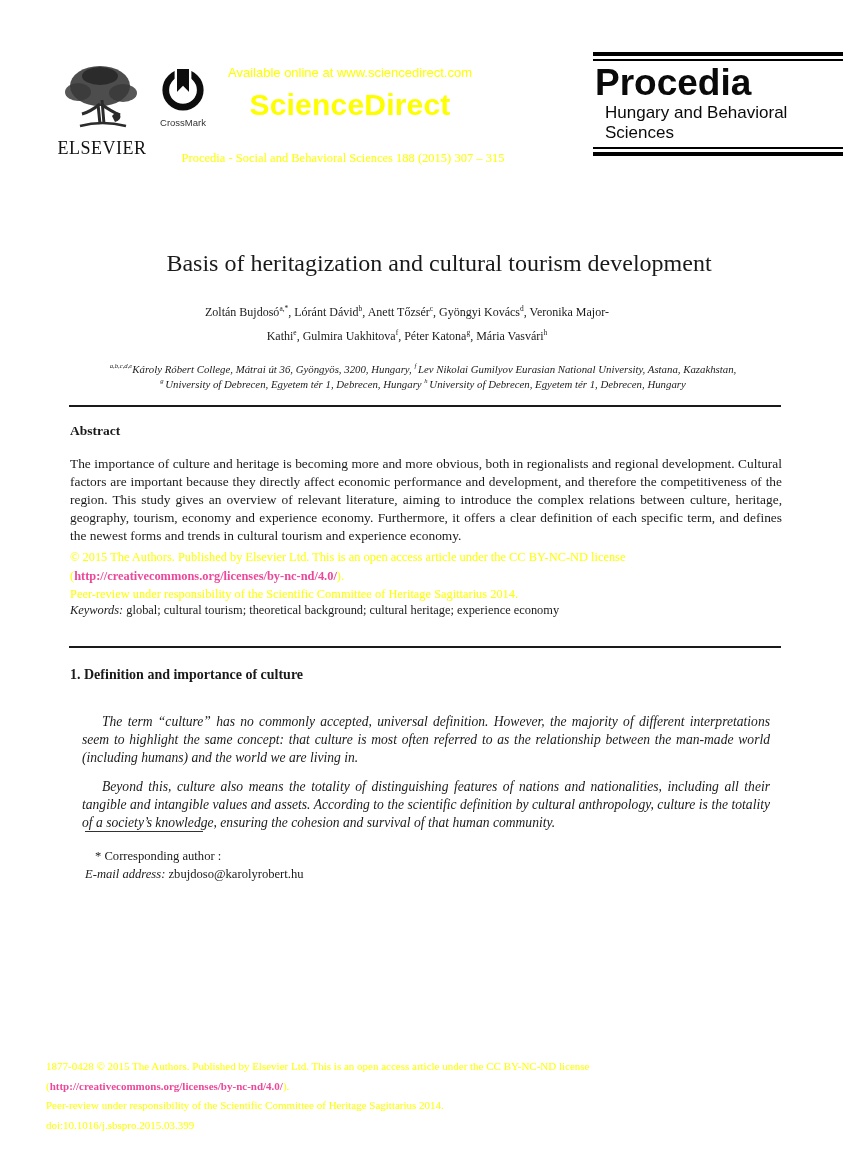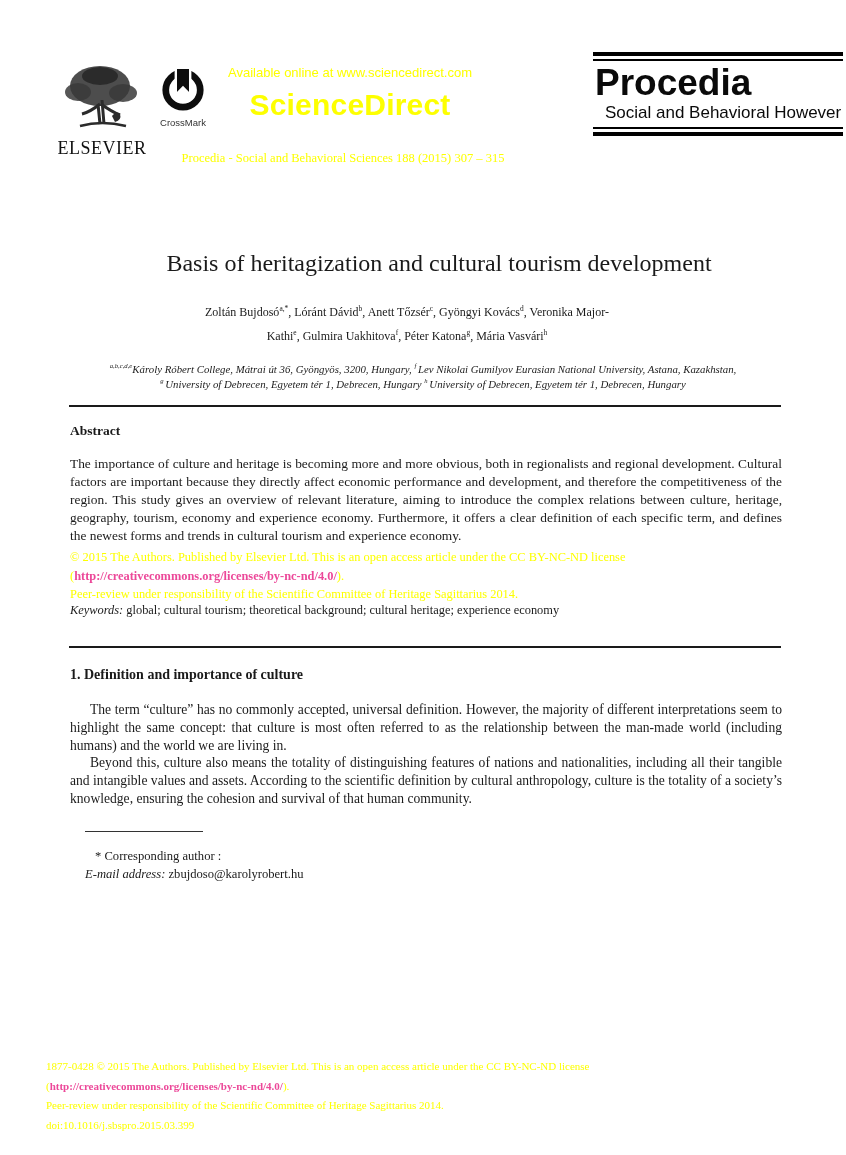--- a/index.html
+++ b/index.html
@@ -46,21 +46,21 @@
   .rule2{left:69px;top:646px;width:712px;}
 
   .abstract-head{left:70px;top:423px;font-size:13.5px;font-weight:bold;}
   .abstract-body{left:70px;top:455px;width:712px;font-size:13.4px;line-height:18px;}
   .license{left:70px;top:548px;width:712px;font-size:12.4px;line-height:18.5px;}
   .keywords{left:70px;top:603px;width:712px;font-size:12.4px;}
   .kw-label{font-style:italic;}
 
   .sec-head{left:70px;top:667px;font-size:14px;font-weight:bold;text-align:center;}
   .bodytext{left:70px;top:701px;width:712px;font-size:13.6px;line-height:17.8px;}
-  .bodytext p{margin:0;text-indent:20px;text-align:justify;}
+  .bodytext p{margin:12px;text-indent:20px;text-align:justify;font-style:italic;}
 
   .fn-rule{left:85px;top:831px;width:118px;height:1px;background:#333;}
   .fn-star{left:95px;top:849px;width:500px;font-size:12.6px;}
   .fn-email{left:85px;top:867px;width:500px;font-size:12.6px;}
   .fn-email .lbl{font-style:italic;}
 
   .footer{left:46px;top:1057px;width:760px;font-size:11px;line-height:19.6px;font-family:Liberation Serif, serif;}
 </style>
 </head>
 <body>
@@ -95,21 +95,21 @@
   </div>
 
   <div class="abs avail center sans yellow">Available online at www.sciencedirect.com</div>
   <div class="abs sdlogo center sans yellow">ScienceDirect</div>
   <div class="abs journal-line center yellow">Procedia - Social and Behavioral Sciences 188 (2015) 307 – 315</div>
 
   <div class="abs procedia-box">
     <div class="p-rule-a"></div>
     <div class="p-rule-b"></div>
     <div class="p-title">Procedia</div>
-    <div class="p-sub">Social and Behavioral However</div>
+    <div class="p-sub">Hungary and Behavioral Sciences</div>
     <div class="p-rule-c"></div>
     <div class="p-rule-d"></div>
   </div>
 
   <div class="abs paper-title center">Basis of heritagization and cultural tourism development</div>
 
   <div class="abs authors center">
     <div><span>Zoltán Bujdosó</span><sup>a,*</sup><span>, Lóránt Dávid</span><sup>b</sup><span>, Anett Tőzsér</span><sup>c</sup><span>, Gyöngyi Kovács</span><sup>d</sup><span>, Veronika Major-</span></div>
     <div><span>Kathi</span><sup>e</sup><span>, Gulmira Uakhitova</span><sup>f</sup><span>, Péter Katona</span><sup>g</sup><span>, Mária Vasvári</span><sup>h</sup></div>
   </div>

